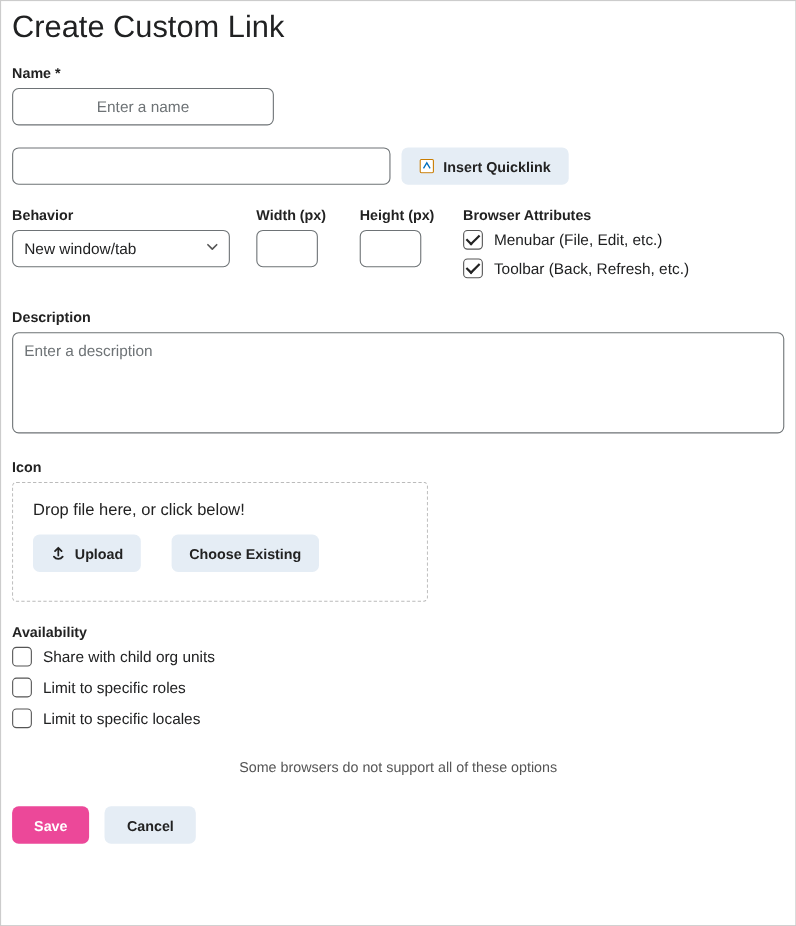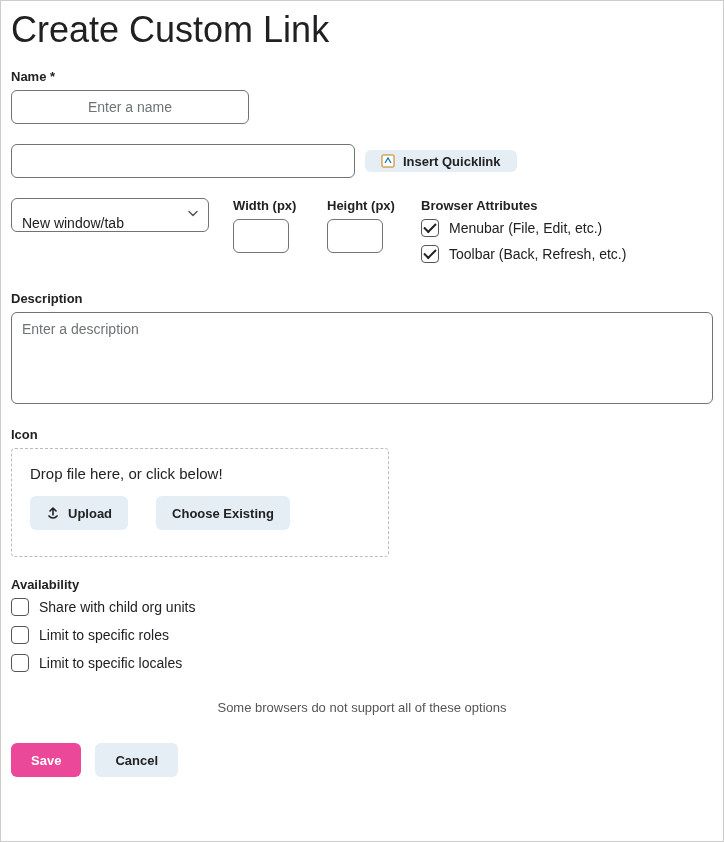--- a/index.html
+++ b/index.html
@@ -10,21 +10,21 @@
   font-size: 13px;
 }
 .page {
   width: 724px;
   height: 842px;
   border: 1px solid #ccc;
   padding: 8px 10px 10px 10px;
   position: relative;
 }
 .title {
-  font-size: 36px;
+  font-size: 28px;
   font-weight: 400;
   color: #202122;
   margin-bottom: 18px;
 }
 .field-label {
   font-size: 13px;
   font-weight: 700;
   color: #222;
   margin-bottom: 6px;
   display: block;
@@ -42,21 +42,21 @@
 .name-input { width: 238px; text-align: center; }
 .url-row { display: flex; align-items: center; gap: 10px; }
 .url-input { width: 344px; height: 34px; }
 .insert-btn {
   display: inline-flex;
   align-items: center;
   gap: 8px;
   background: #e5edf5;
   border: none;
   border-radius: 6px;
-  height: 22px;
+  height: 34px;
   padding: 0 16px;
   font-size: 13px;
   font-weight: 700;
   color: #222;
   cursor: pointer;
 }
 .quicklink-icon {
   width: 14px; height: 14px;
   display: inline-flex;
   align-items: center;
@@ -76,21 +76,21 @@
   position: relative;
   width: 198px;
 }
 .select-box {
   border: 1px solid #6e7376;
   border-radius: 6px;
   height: 34px;
   padding: 0 14px 0 10px;
   font-size: 14px;
   display: flex;
-  align-items: flex-end;
+  align-items: center;
   width: 100%;
   cursor: pointer;
   background: #fff;
 }
 .chevron {
   position: absolute;
   right: 10px;
   top: 50%;
   transform: translateY(-50%);
   pointer-events: none;
@@ -225,20 +225,21 @@
           </svg>
         </span>
         <span>Insert Quicklink</span>
       </button>
     </div>
   </div>
 
   <div class="section">
     <div class="row-behavior">
       <div class="behavior-col">
+        <label class="field-label">Behavior</label>
         <div class="select-wrap">
           <div class="select-box">
             <span>New window/tab</span>
           </div>
           <span class="chevron">
             <svg width="12" height="12" viewBox="0 0 12 12">
                 <path d="M2 4 L6 8 L10 4" stroke="#555" stroke-width="1.5" fill="none" stroke-linecap="round" stroke-linejoin="round"></path>
               </svg>
           </span>
         </div>

